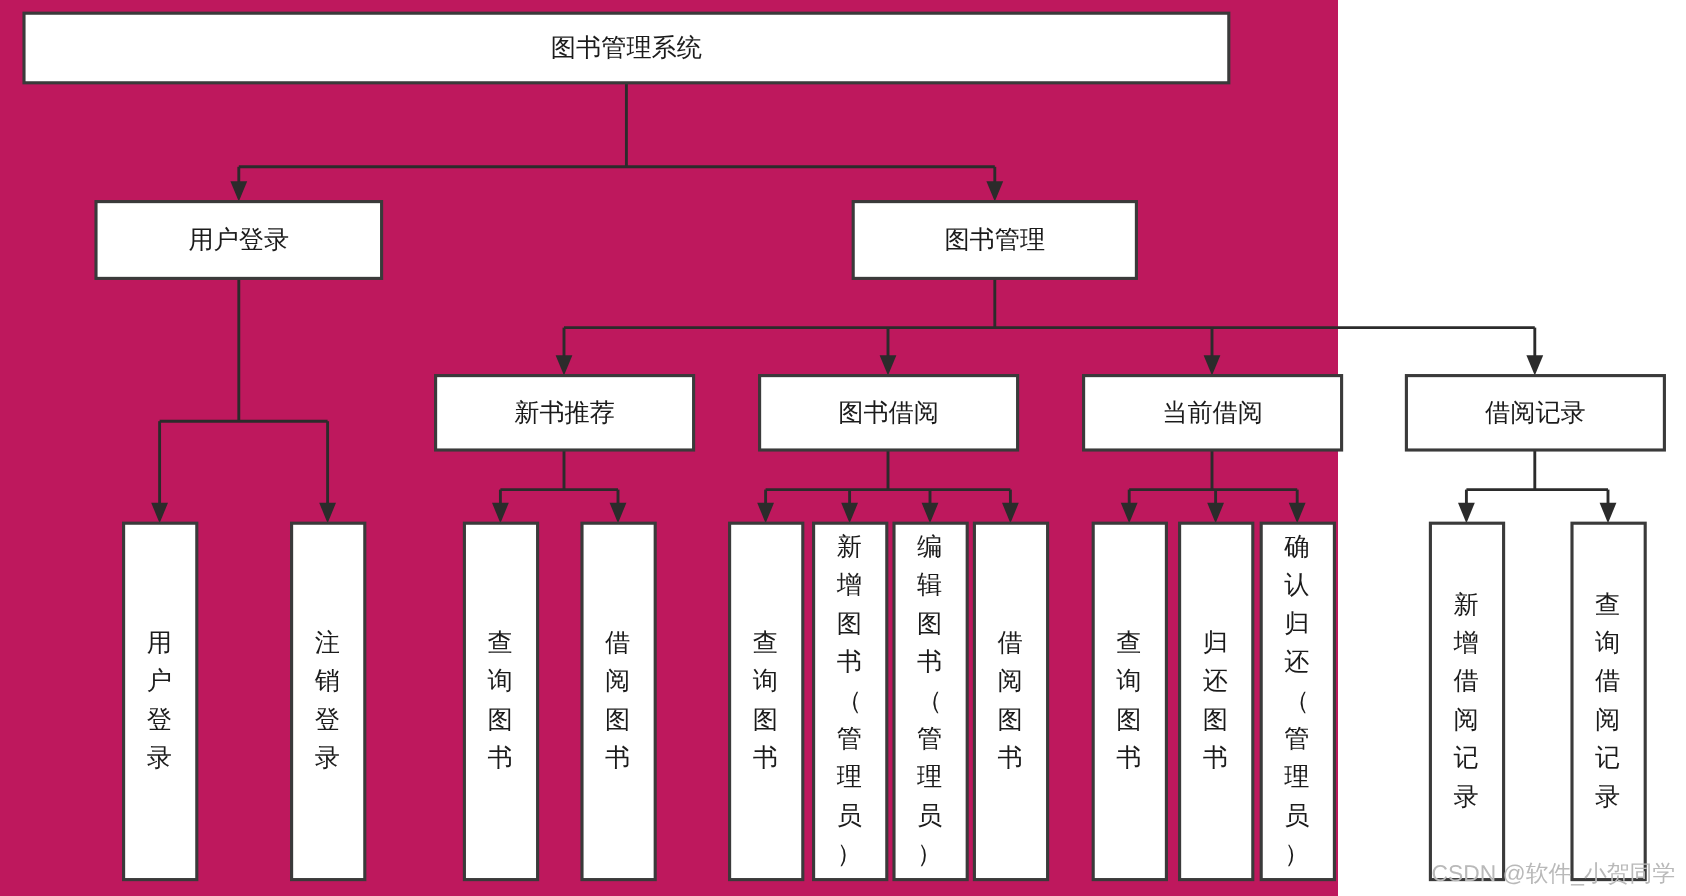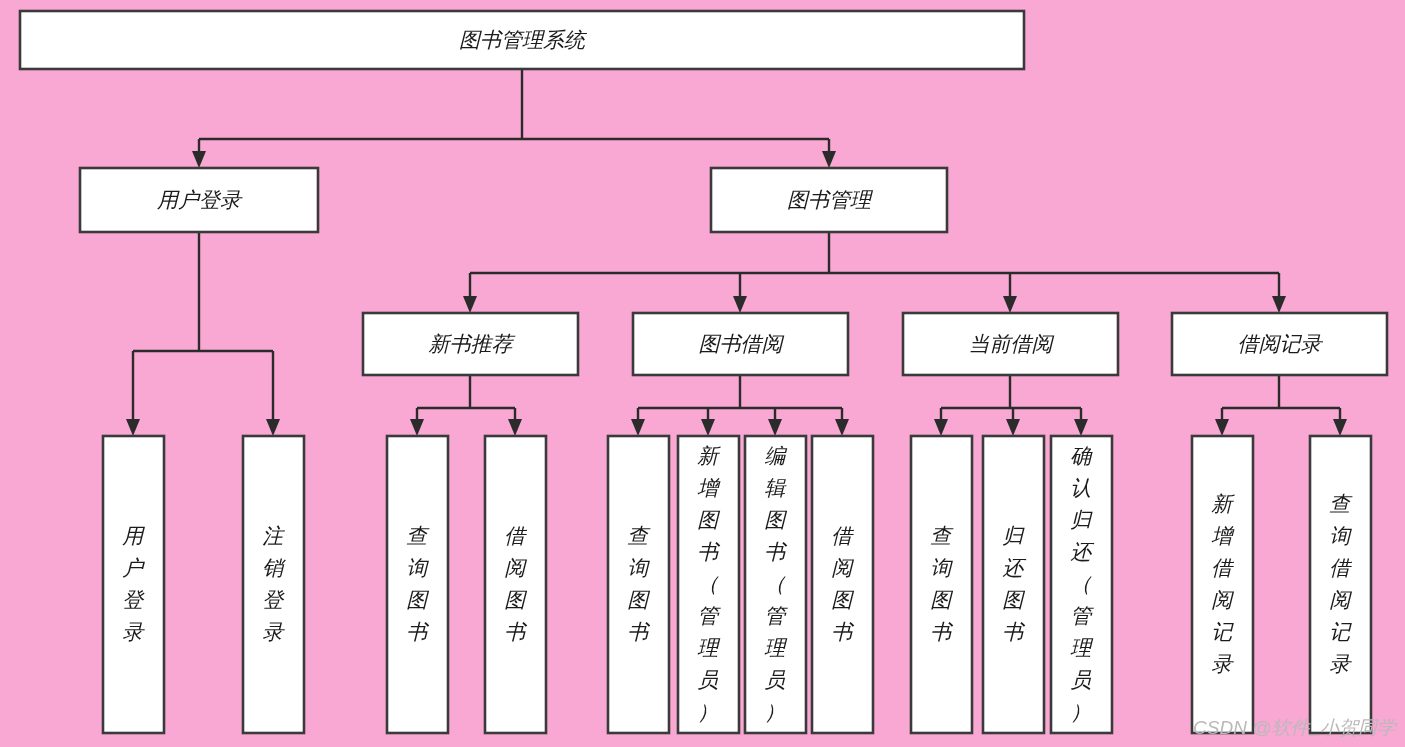--- a/index.html
+++ b/index.html
@@ -8,24 +8,23 @@
     background: #ffffff;
   }
   body {
     width: 1405px;
     height: 747px;
     font-family: "Liberation Sans", "DejaVu Sans", sans-serif;
     overflow: hidden;
   }
   #diagram-root {
     position: relative;
-    width: 1405px;
+    width: 1115px;
     height: 747px;
-    background: #f9a8d4;
-    font-style: italic;
+    background: #be185d;
   }
   svg#tree-svg {
     position: absolute;
     left: 0;
     top: 0;
     width: 1405px;
     height: 747px;
     display: block;
   }
   .node-box {

